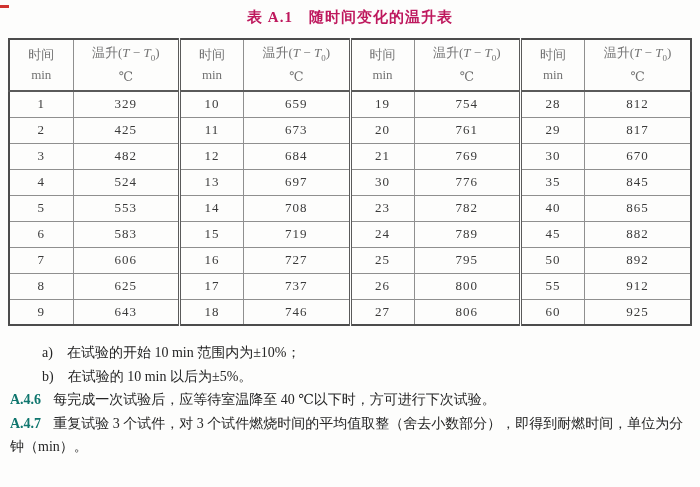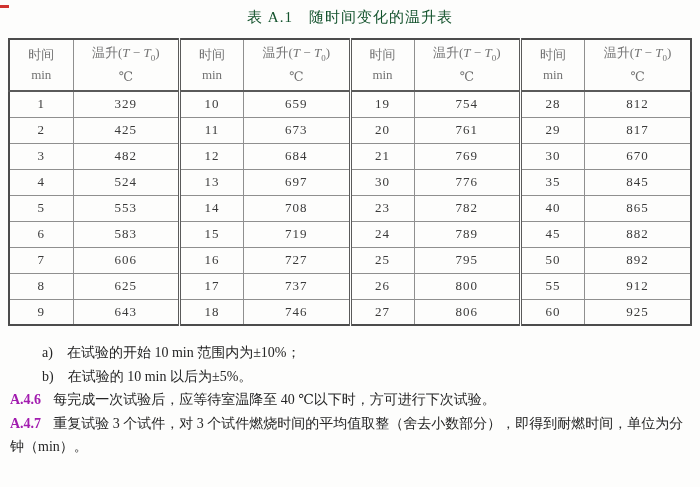--- a/index.html
+++ b/index.html
@@ -12,23 +12,23 @@
     overflow:hidden;
   }
   .red-mark {
     position:absolute; left:0; top:5px; width:9px; height:3px;
     background:#d03330;
   }
   .title {
     text-align:center;
     padding-top:8px;
     font-size:15px;
-    font-weight:normal;
+    font-weight:bold;
     letter-spacing:1px;
-    color:#14532d;
+    color:#be185d;
   }
   table {
     width:682px;
     margin:11px auto 0 auto;
     border-collapse:collapse;
     table-layout:fixed;
   }
   table { border:2px solid #4c4c4c; }
   th, td {
     border:1px solid #8f8f8f;
@@ -48,21 +48,21 @@
   .notes {
     margin:15px 10px 0 10px;
     font-size:14px;
     line-height:23.5px;
     color:#252525;
   }
   .notes p { margin:0; }
   .p-intro { text-indent:2em; }
   .p-item { padding-left:32px; }
   .p-item .item-label { margin-right:14px; }
-  .p-clause .clause-label { font-weight:bold; margin-right:12px; color:#a21caf; }
+  .p-clause .clause-label { font-weight:bold; margin-right:12px; color:#0f766e; }
 </style>
 </head>
 <body>
 
 <div class="red-mark"></div>
 
 <div class="title">表 A.1　随时间变化的温升表</div>
 
 <table>
   <colgroup>

